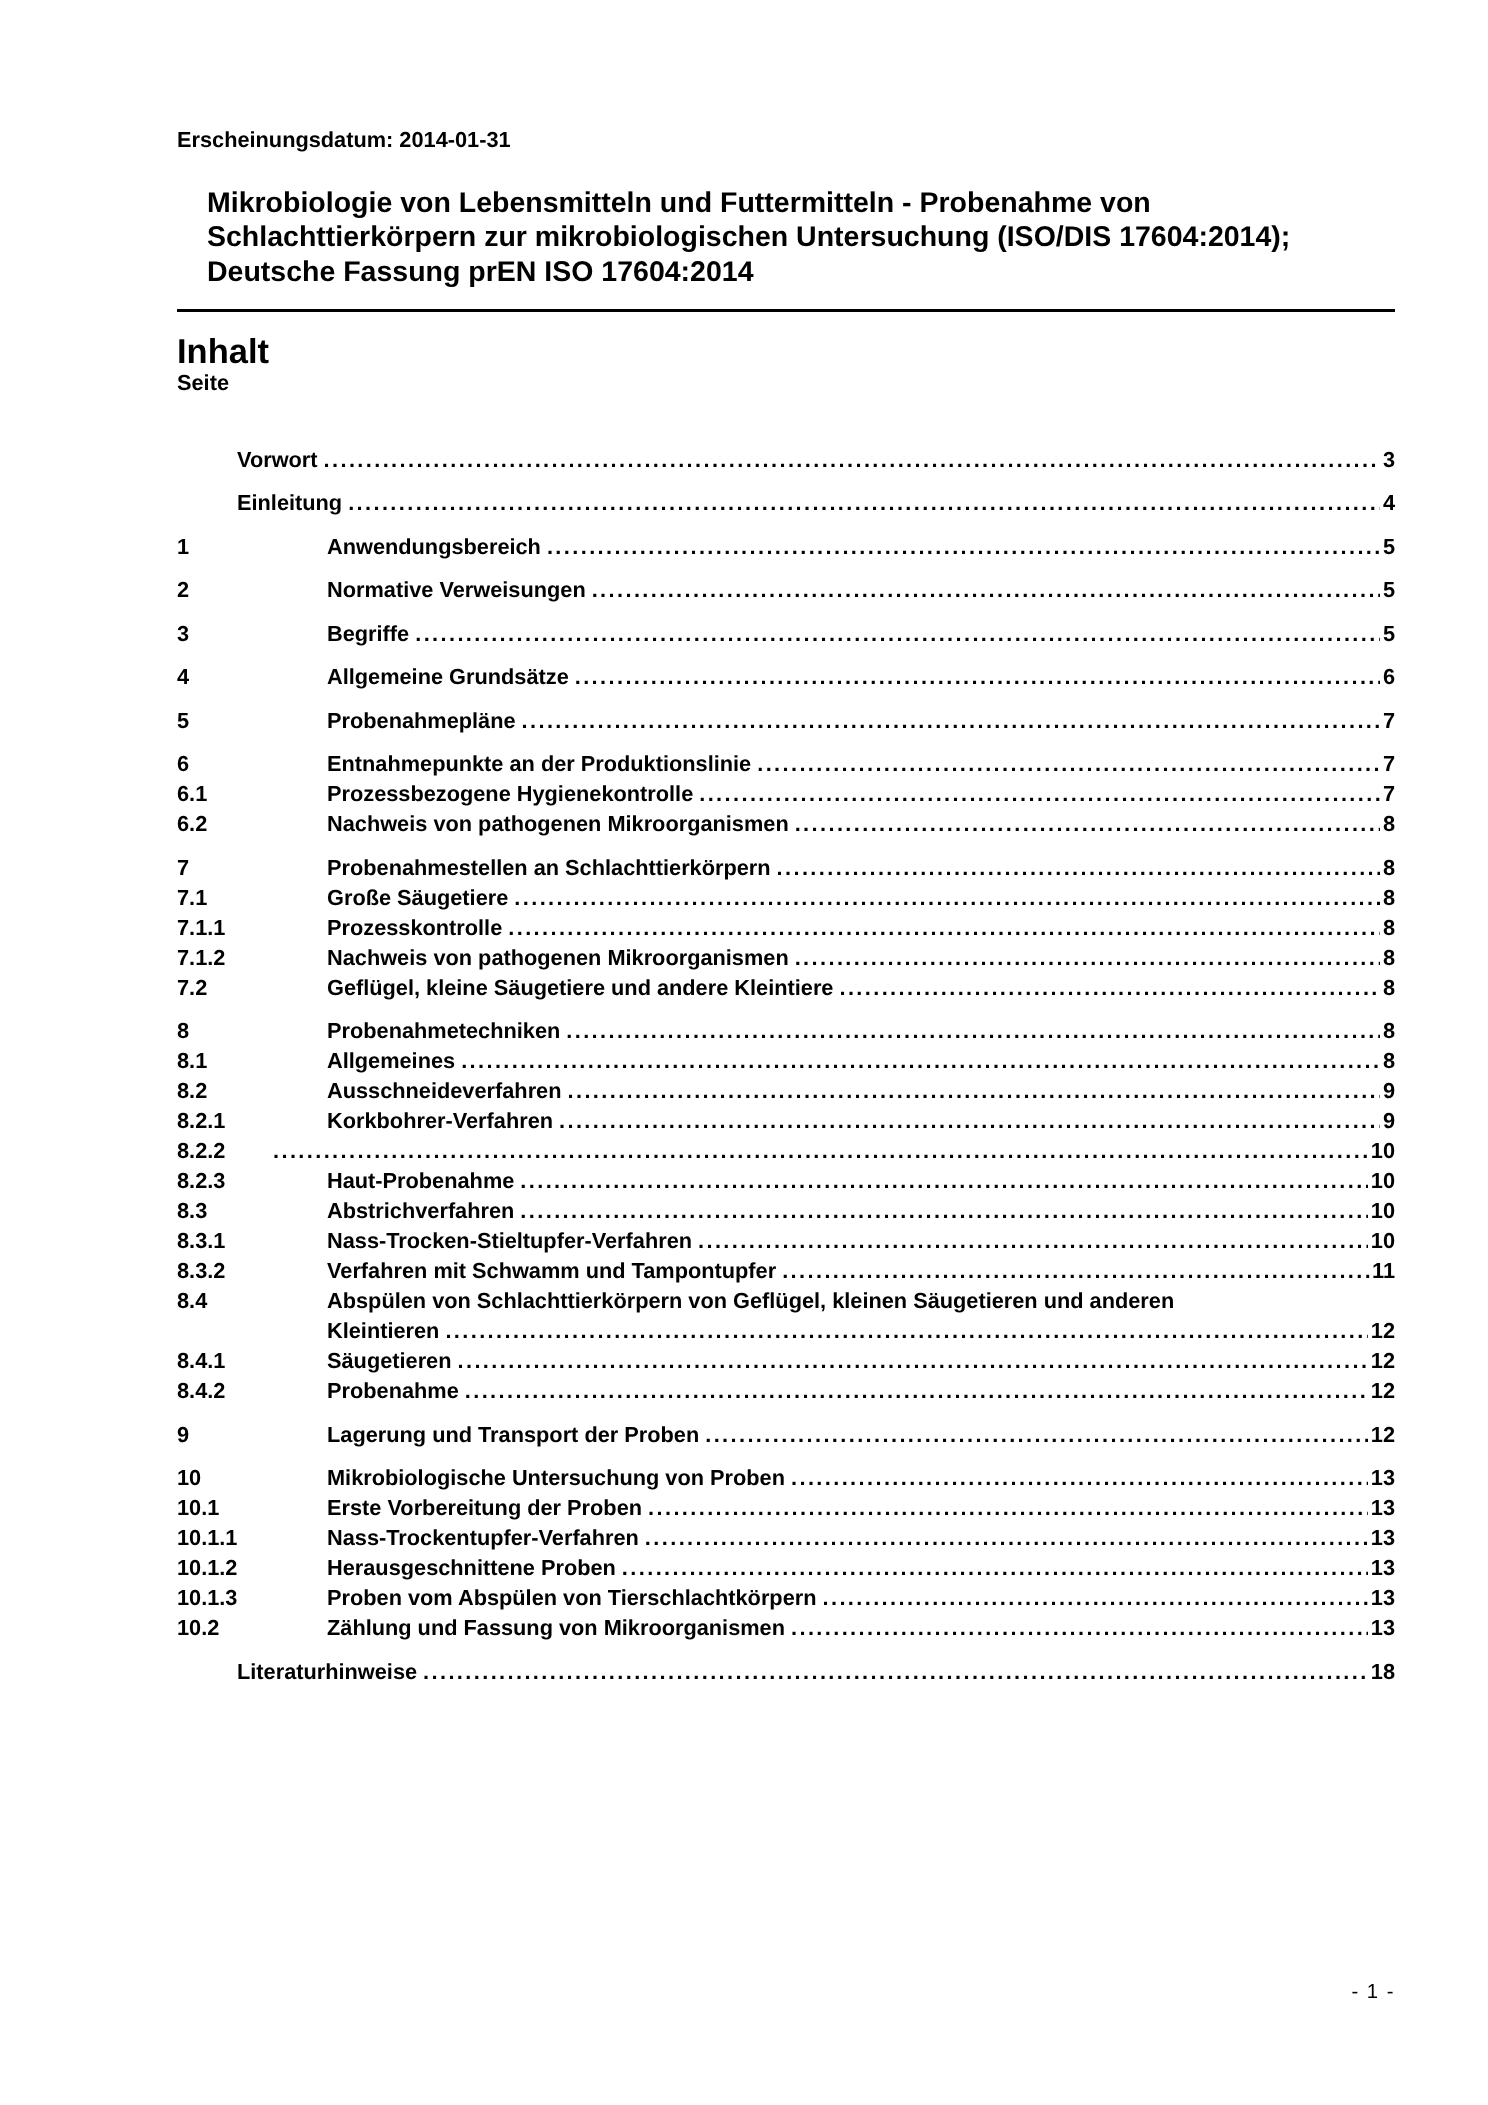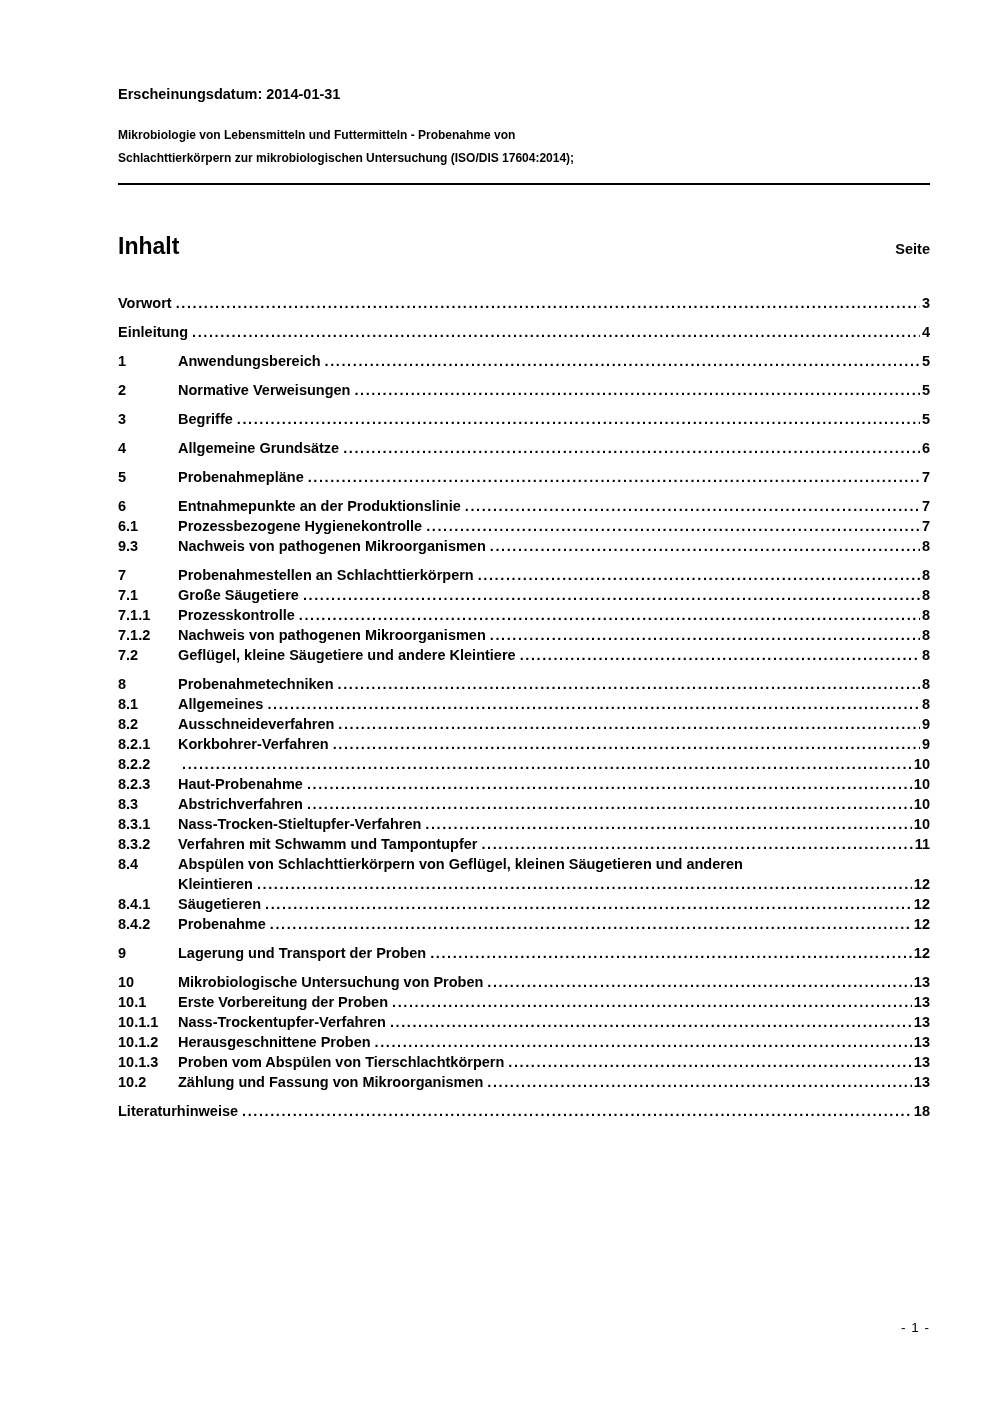--- a/index.html
+++ b/index.html
@@ -25,35 +25,37 @@
     letter-spacing: 0.2px;
   }
   .release-date {
     margin-top: 0;
     font-size: 14.5px;
     font-weight: bold;
     line-height: 17px;
   }
   .doc-title {
     margin-top: 21px;
-    font-size: 12px;
+    font-size: 19px;
     font-weight: bold;
     line-height: 23px;
+    margin-left: 20px;
   }
   .rule {
     border: none;
     border-top: 2px solid #000000;
     margin-top: 13px;
     width: 100%;
   }
   .toc-header {
     display: flex;
     justify-content: space-between;
     align-items: baseline;
-    margin-top: 48px;
+    margin-top: 13px;
+    flex-direction: column;
   }
   .toc-heading {
     font-size: 23px;
     font-weight: bold;
     line-height: 27px;
   }
   .page-col-label {
     font-size: 14.5px;
     font-weight: bold;
   }
@@ -64,21 +66,21 @@
   .toc-group:first-child { margin-top: 0; }
   .toc-row {
     display: flex;
     align-items: baseline;
     font-size: 14.5px;
     font-weight: bold;
     line-height: 20px;
     white-space: nowrap;
   }
   .toc-num { flex: none; width: 60px; }
-  .toc-label { flex: none; }
+  .toc-label { flex: none; margin-left: 40px; }
   .toc-label2 { flex: none; display: none; margin-left: 9px; }
   .toc-dots {
     flex: 1 1 auto;
     overflow: hidden;
     margin-left: 4px;
     margin-right: 2px;
   }
   .toc-dots::after {
     content: "................................................................................................................................................................................................................................................................";
     letter-spacing: 1.6px;
@@ -99,20 +101,21 @@
 <body>
 
 <div class="page">
 
 
   <div class="release-date">Erscheinungsdatum: 2014-01-31</div>
 
   <div class="doc-title">
     <div>Mikrobiologie von Lebensmitteln und Futtermitteln - Probenahme von</div>
     <div>Schlachttierkörpern zur mikrobiologischen Untersuchung (ISO/DIS 17604:2014);</div>
+    <div>Deutsche Fassung prEN ISO 17604:2014</div>
   </div>
 
   <hr class="rule">
 
   <div class="toc-header">
     <div class="toc-heading">Inhalt</div>
     <div class="page-col-label">Seite</div>
   </div>
 
   <div class="toc-list" id="toc-list">
@@ -188,21 +191,21 @@
     <span class="toc-page">7</span>
   </div>
         <div class="toc-row">
     <span class="toc-num">6.1</span>
     <span class="toc-label">Prozessbezogene Hygienekontrolle</span>
 
     <span class="toc-dots"></span>
     <span class="toc-page">7</span>
   </div>
         <div class="toc-row">
-    <span class="toc-num">9.3</span>
+    <span class="toc-num">6.2</span>
     <span class="toc-label">Nachweis von pathogenen Mikroorganismen</span>
 
     <span class="toc-dots"></span>
     <span class="toc-page">8</span>
   </div>
       </div>
       <div class="toc-group">
         <div class="toc-row">
     <span class="toc-num">7</span>
     <span class="toc-label">Probenahmestellen an Schlachttierkörpern</span>

